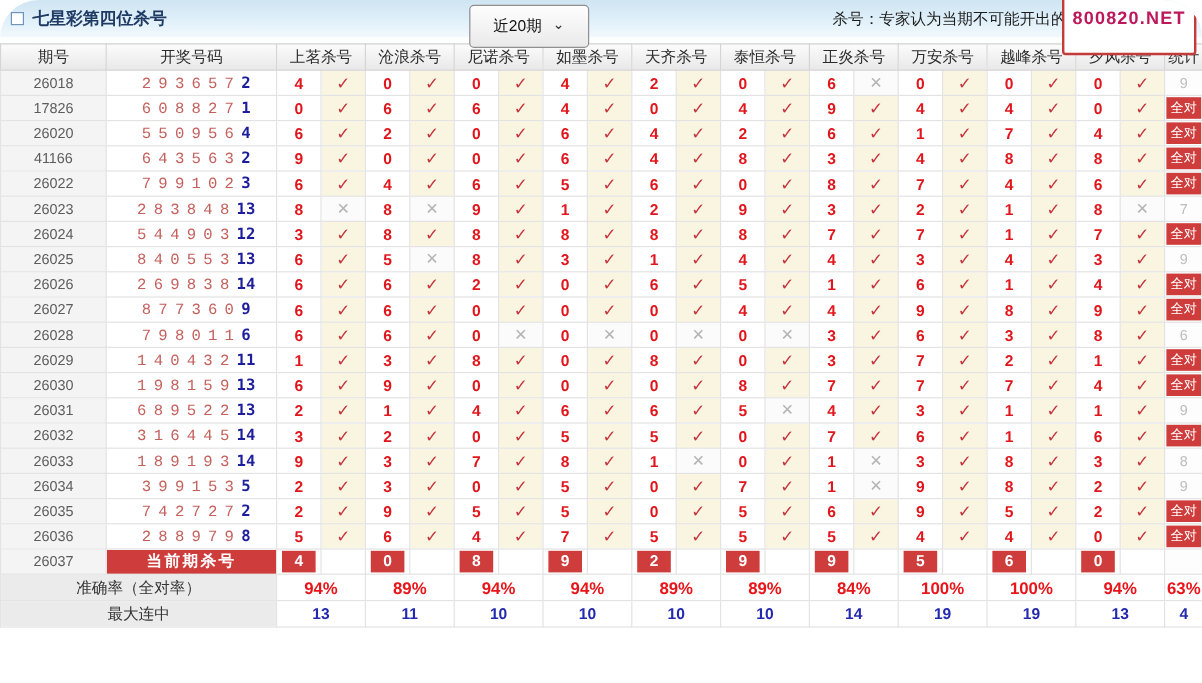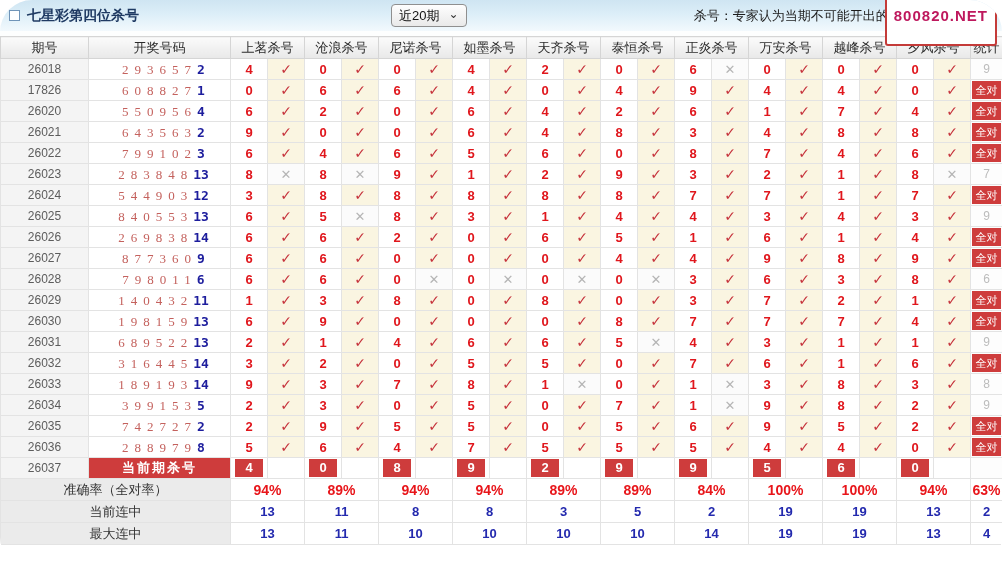--- a/index.html
+++ b/index.html
@@ -9,22 +9,22 @@
     font-family:"Liberation Sans","DejaVu Sans",sans-serif; position:relative;border-radius:32px;
   }
   
   .topbar {
     position:relative; height:31px; display:flex; align-items:center;
     background:linear-gradient(180deg,#cfe5f2 0%,#dceef8 45%,#f2f9fd 100%);
   }
   .cb { width:11px; height:11px; border:1px solid #6f94b8; background:#fdfeff; margin:0 7px 0 9px; flex:0 0 auto; }
   .title { font-size:14px; font-weight:700; color:#1f3a63; }
   .select {
-    position:absolute; left:391px; top:4px; height:23px; min-width:68px;
-    display:flex; align-items:center; gap:9px; padding:0 7px;
+    position:absolute; left:391px; top:4px; height:36px; min-width:68px;
+    display:flex; align-items:center; gap:9px; padding:0 19px;
     border:1px solid #8f8f8f; border-radius:4px;
     background:linear-gradient(#fefefe,#e9e9e9); cursor:pointer;
   }
   .select .val { font-size:13px; color:#111; }
   .select .chev { font-size:12px; color:#333; line-height:10px; transform:translateY(-2px); }
   .noteWrap { position:absolute; right:5px; top:0; height:31px; display:flex; align-items:center; }
   .note { font-size:13px; color:#1c1c1c; margin-right:-4px; position:relative; z-index:1; }
   .badge {
     position:relative; z-index:2; background:#fff; border:2px solid #c43b39; border-radius:3px;
     color:#be185d; font-weight:700; font-size:15px; padding:18px 7px; line-height:20px;
@@ -33,21 +33,21 @@
   .spacer { height:5px; background:#fdfefe; }
   
   table { border-collapse:collapse; table-layout:fixed; width:1002px; }
   td,th { border:1px solid #e3e3e3; height:21px; padding:0; text-align:center; overflow:hidden; white-space:nowrap; }
   thead th {
     background:linear-gradient(#fbfbfb,#e8e8e8); border-color:#d5d5d5;
     font-weight:400; color:#2b2b2b; font-size:13px; height:22px;
   }
   td.period { background:#f4f4f4; color:#5c5c5c; font-size:12px; }
   td.numbers { background:#fff; text-align:center; }
-  .front { color:#c4615d; font-size:13px; letter-spacing:6px; font-family:Liberation Serif, serif; margin-left:8px; }
+  .front { color:#c4615d; font-size:13px; letter-spacing:6px; font-family:Liberation Mono, monospace; margin-left:8px; }
   .back  { color:#1d1d9d; font-weight:700; font-size:13px; font-family:"DejaVu Sans Mono",monospace; }
   td.kn { background:#fff; color:#e0161c; font-weight:700; font-size:13px; }
   td.mk.hit  { background:#faf5e1; color:#c6333c; font-weight:700; font-size:14px; }
   td.mk.miss { background:#fbfbfb; color:#b5b5b5; font-size:13px; }
   td.mk.cur  { background:#fff; }
   td.stat { background:#fdfdfd; color:#bcbcbc; font-size:12px; }
   .allbadge { display:block; margin:1px; background:#ce3c3c; color:#fff; font-size:11px; line-height:18px; }
   td.banner { background:#ce3c3c; color:#fff; font-weight:700; font-size:13px; letter-spacing:2px; }
   .killbadge { display:block; margin:1px 4px; background:#ce3c3c; color:#fff; font-weight:700; font-size:13px; line-height:18px; text-align:center; }
   tr.sumrow td { height:22px; }
@@ -191,21 +191,21 @@
           <td class="mk hit">✓</td>
           <td class="kn">7</td>
           <td class="mk hit">✓</td>
           <td class="kn">4</td>
           <td class="mk hit">✓</td>
           <td class="stat">
             <span class="allbadge">全对</span>
           </td>
         </tr>
         <tr>
-          <td class="period">26021</td>
+          <td class="period">41166</td>
           <td class="numbers"><span class="front">643563</span><span class="back">2</span></td>
           <td class="kn">9</td>
           <td class="mk hit">✓</td>
           <td class="kn">0</td>
           <td class="mk hit">✓</td>
           <td class="kn">0</td>
           <td class="mk hit">✓</td>
           <td class="kn">6</td>
           <td class="mk hit">✓</td>
           <td class="kn">4</td>
@@ -670,34 +670,20 @@
           <td class="sumval red" colspan="2">94%</td>
           <td class="sumval red" colspan="2">89%</td>
           <td class="sumval red" colspan="2">89%</td>
           <td class="sumval red" colspan="2">84%</td>
           <td class="sumval red" colspan="2">100%</td>
           <td class="sumval red" colspan="2">100%</td>
           <td class="sumval red" colspan="2">94%</td>
           <td class="sumval red">63%</td>
         </tr>
         <tr class="sumrow">
-          <td class="sumlabel" colspan="2">当前连中</td>
-          <td class="sumval blue" colspan="2">13</td>
-          <td class="sumval blue" colspan="2">11</td>
-          <td class="sumval blue" colspan="2">8</td>
-          <td class="sumval blue" colspan="2">8</td>
-          <td class="sumval blue" colspan="2">3</td>
-          <td class="sumval blue" colspan="2">5</td>
-          <td class="sumval blue" colspan="2">2</td>
-          <td class="sumval blue" colspan="2">19</td>
-          <td class="sumval blue" colspan="2">19</td>
-          <td class="sumval blue" colspan="2">13</td>
-          <td class="sumval blue">2</td>
-        </tr>
-        <tr class="sumrow">
           <td class="sumlabel" colspan="2">最大连中</td>
           <td class="sumval blue" colspan="2">13</td>
           <td class="sumval blue" colspan="2">11</td>
           <td class="sumval blue" colspan="2">10</td>
           <td class="sumval blue" colspan="2">10</td>
           <td class="sumval blue" colspan="2">10</td>
           <td class="sumval blue" colspan="2">10</td>
           <td class="sumval blue" colspan="2">14</td>
           <td class="sumval blue" colspan="2">19</td>
           <td class="sumval blue" colspan="2">19</td>

